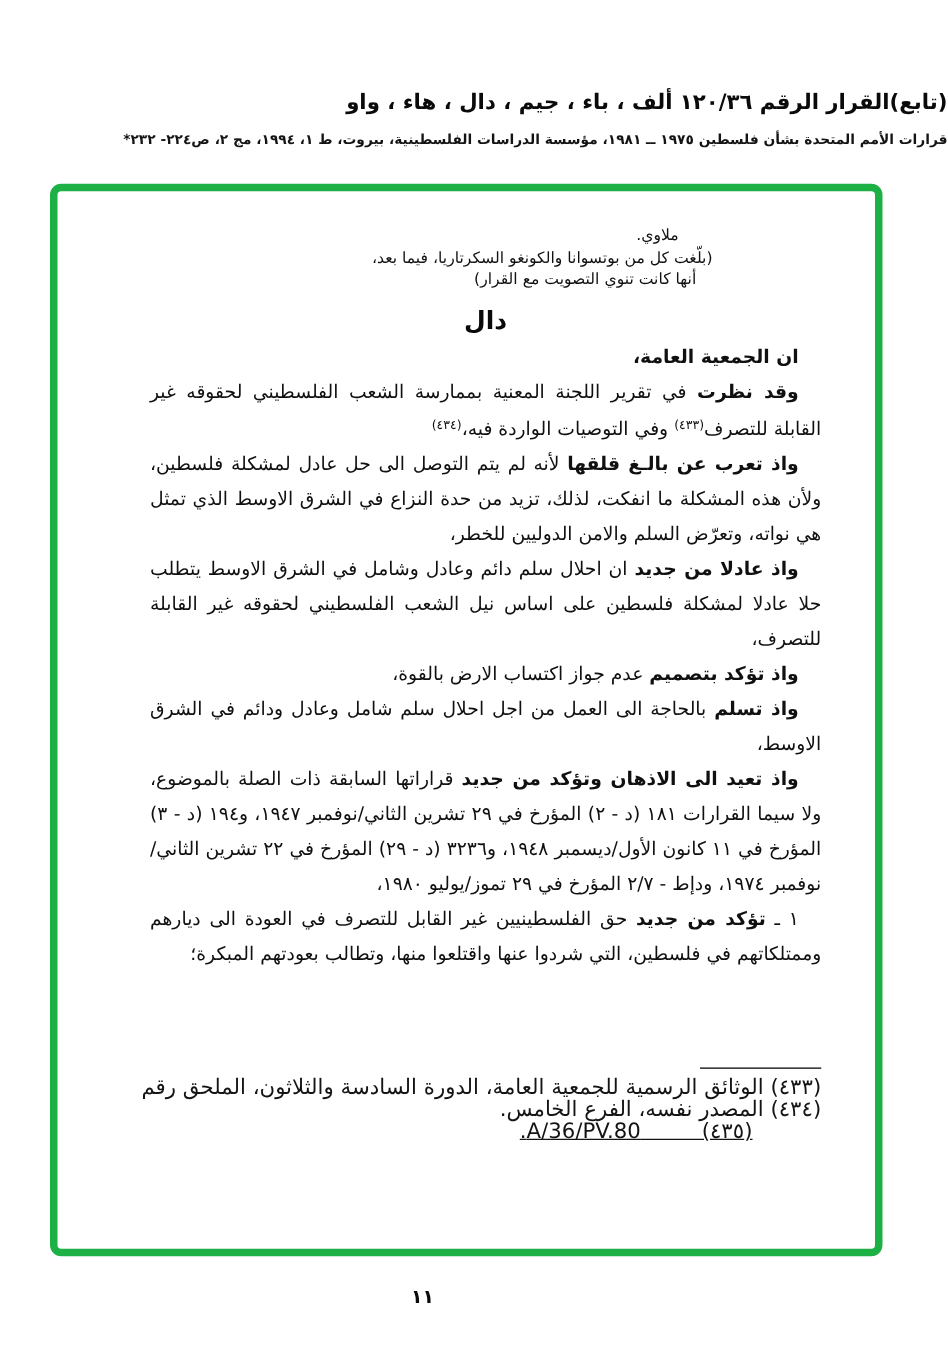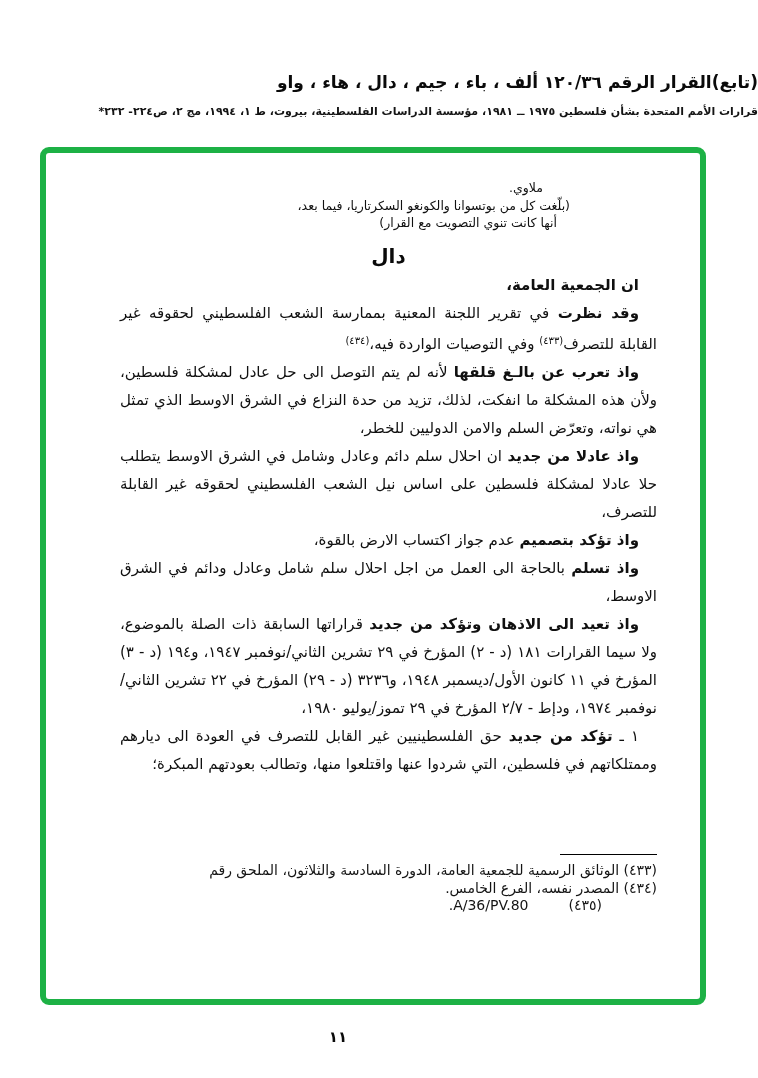--- a/index.html
+++ b/index.html
@@ -36,21 +36,21 @@
   }
   .body-par{margin:0;text-indent:18px;}
   .body-par .b{font-weight:bold;}
   .body-par .sup{font-size:10px;vertical-align:5px;margin-top:28px;}
   .footnote-sep{
     top:854px;left:560px;width:97px;height:0;
     border-top:1.6px solid #000;
   }
   .footnotes{
     top:862px;left:312px;width:345px;direction:rtl;text-align:right;
-    font-size:14px;line-height:17.5px;color:#141414;
+    font-size:17px;line-height:17.5px;color:#141414;
   }
   .footnotes div{white-space:nowrap;}
   .page-number{
     top:1028px;left:0;width:676px;text-align:center;
     font-weight:bold;font-size:15px;direction:rtl;color:#0a0a0a;
   }
 </style>
 </head>
 <body>
 
@@ -77,16 +77,16 @@
     <p class="body-par"><span class="b">واذ تسلم</span><span> بالحاجة الى العمل من اجل احلال سلم شامل وعادل ودائم في الشرق الاوسط،</span></p>
     <p class="body-par"><span class="b">واذ تعيد الى الاذهان وتؤكد من جديد</span><span> قراراتها السابقة ذات الصلة بالموضوع، ولا سيما القرارات ١٨١ (د - ٢) المؤرخ في ٢٩ تشرين الثاني/نوفمبر ١٩٤٧، و١٩٤ (د - ٣) المؤرخ في ١١ كانون الأول/ديسمبر ١٩٤٨، و٣٢٣٦ (د - ٢٩) المؤرخ في ٢٢ تشرين الثاني/نوفمبر ١٩٧٤، ودإط - ٢/٧ المؤرخ في ٢٩ تموز/يوليو ١٩٨٠،</span></p>
     <p class="body-par"><span>١ ـ </span><span class="b">تؤكد من جديد</span><span> حق الفلسطينيين غير القابل للتصرف في العودة الى ديارهم وممتلكاتهم في فلسطين، التي شردوا عنها واقتلعوا منها، وتطالب بعودتهم المبكرة؛</span></p>
   </div>
 
 <div class="abs footnote-sep"></div>
 
 <div class="abs footnotes">
     <div style="padding-right: 0px;">(٤٣٣) الوثائق الرسمية للجمعية العامة، الدورة السادسة والثلاثون، الملحق رقم</div>
     <div style="padding-right: 0px;">(٤٣٤) المصدر نفسه، الفرع الخامس.</div>
-    <div style="padding-right: 55px;">(٤٣٥)&nbsp;&nbsp;&nbsp;&nbsp;&nbsp;&nbsp;&nbsp;&nbsp; A/36/PV.80.</div>
+    <div style="padding-right: 55px; text-decoration: underline;">(٤٣٥)&nbsp;&nbsp;&nbsp;&nbsp;&nbsp;&nbsp;&nbsp;&nbsp; A/36/PV.80.</div>
   </div>
 
 <div class="abs page-number">١١</div>
 
 </body></html>

